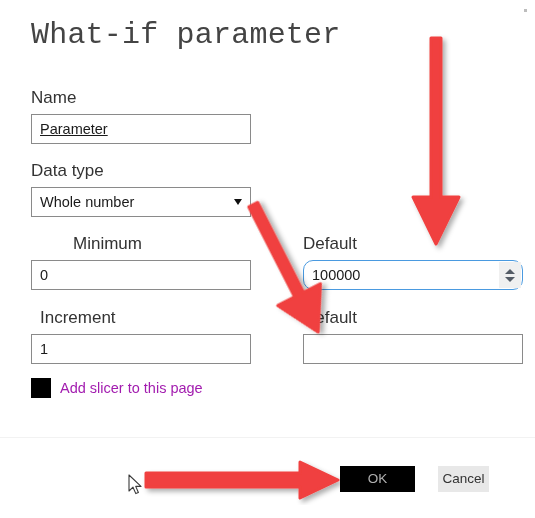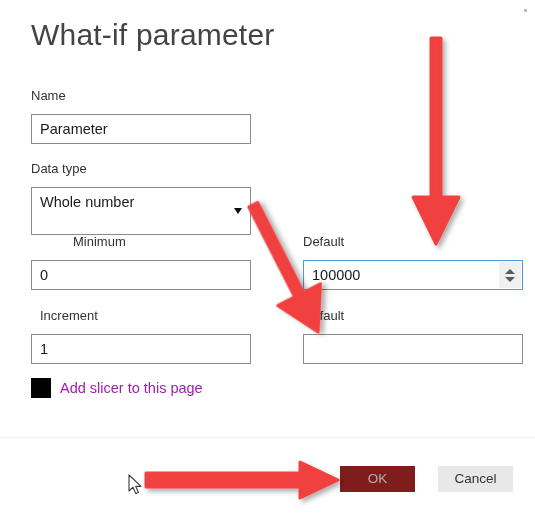--- a/index.html
+++ b/index.html
@@ -24,26 +24,27 @@
   
   .dlg-title {
     position: absolute;
     left: 31px;
     top: 18px;
     font-size: 30px;
     font-weight: 300;
     color: #444444;
     letter-spacing: 0.2px;
     white-space: nowrap;
+    font-family: Liberation Mono, monospace;
   }
 
   
   .field-label {
     position: absolute;
-    font-size: 13px;
+    font-size: 17px;
     color: #333333;
     white-space: nowrap;
   }
 
   
   .txt-input {
     position: absolute;
     box-sizing: border-box;
     height: 30px;
     background: #ffffff;
@@ -54,21 +55,21 @@
     padding: 0 8px;
     line-height: 28px;
     outline: none;
   }
   .txt-input::placeholder { color: #9a9a9a; }
 
   
   .sel-wrap {
     position: absolute;
     box-sizing: border-box;
-    height: 48px;
+    height: 30px;
     border: 1px solid #8a8a8a;
     background: #ffffff;
   }
   .sel-text {
     position: absolute;
     left: 8px;
     top: 0;
     line-height: 28px;
     font-size: 14.5px;
     color: #1a1a1a;
@@ -160,21 +161,21 @@
     height: 26px;
     border: none;
     font-family: "Liberation Sans", sans-serif;
     font-size: 13.5px;
     text-align: center;
     line-height: 26px;
     cursor: default;
     padding: 0;
   }
   .btn-ok {
-    background: #7f1d1d;
+    background: #000000;
     color: #b0b0b0;
   }
   .btn-cancel {
     background: #e8e8e8;
     color: #333333;
   }
 
   
   .anno {
     position: absolute;
@@ -199,53 +200,53 @@
 </head>
 <body>
 
 <div id="dialog">
 
   <div class="tiny-mark"></div>
 
   <div class="dlg-title">What-if parameter</div>
 
   <div class="field-label" style="left:31px; top:88px;">Name</div>
-  <input class="txt-input" style="left: 31px; top: 114px; width: 220px;" type="text" value="Parameter">
+  <input class="txt-input" style="left: 31px; top: 114px; width: 220px; text-decoration: underline;" type="text" value="Parameter">
 
   <div class="field-label" style="left:31px; top:161px;text-align:right;">Data type</div>
   <div class="sel-wrap" style="left:31px; top:187px; width:220px;">
     <span class="sel-text">Whole number</span>
     <span class="sel-chevron"></span>
   </div>
 
   <div class="field-label" style="left:31px; top:234px;margin-left:42px;">Minimum</div>
   <input class="txt-input" style="left: 31px; top: 260px; width: 220px;" type="text" value="0">
 
   <div class="field-label" style="left:303px; top:234px;">Default</div>
-  <div class="spin-wrap" style="left:303px; top:260px; width:220px;">
+  <div class="spin-wrap" style="left:303px; top:260px; width:220px;border-radius:10px;">
     <span class="spin-text">100000</span>
     <span class="spin-btns">
       <span class="spin-up"></span>
       <span class="spin-dn"></span>
     </span>
   </div>
 
   <div class="field-label" style="left:31px; top:308px;margin-left:9px;">Increment</div>
   <input class="txt-input" style="left: 31px; top: 334px; width: 220px;" type="text" value="1">
 
   <div class="field-label" style="left:303px; top:308px;">Default</div>
   <input class="txt-input" style="left: 303px; top: 334px; width: 220px;" type="text" value="">
 
   <div class="chk-box"></div>
   <div class="chk-label">Add slicer to this page</div>
 
   <div class="divider"></div>
 
   <button class="btn btn-ok" style="left:340px; top:466px; width:75px;" disabled="">OK</button>
-  <button class="btn btn-cancel" style="left:438px; top:466px; width:75px;">Cancel</button>
+  <button class="btn btn-cancel" style="left:438px; top:466px; width:51px;">Cancel</button>
 
   <svg class="anno" style="left:405px; top:32px;" width="70" height="225" viewBox="0 0 70 225">
     <defs>
       <filter id="sh1" x="-50%" y="-50%" width="220%" height="220%">
         <feDropShadow dx="3" dy="3" stdDeviation="2.5" flood-color="#000" flood-opacity="0.32"></feDropShadow>
       </filter>
     </defs>
     <g filter="url(#sh1)">
       <path d="M26 6 L26 165 L8 165 L31 212 L54 165 L36 165 L36 6 Z" fill="#f0413f" stroke="#f0413f" stroke-width="3" stroke-linejoin="round"></path>
     </g>

